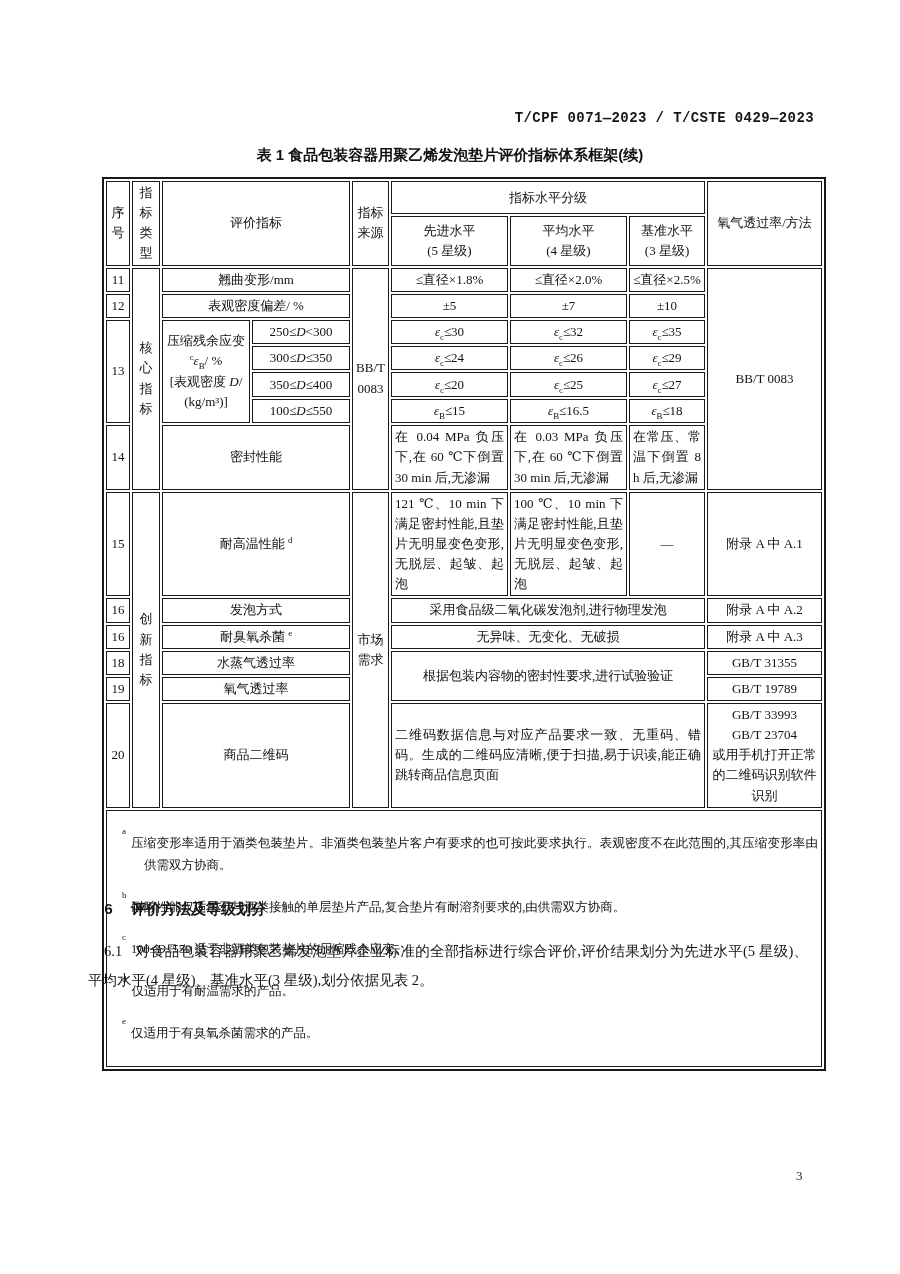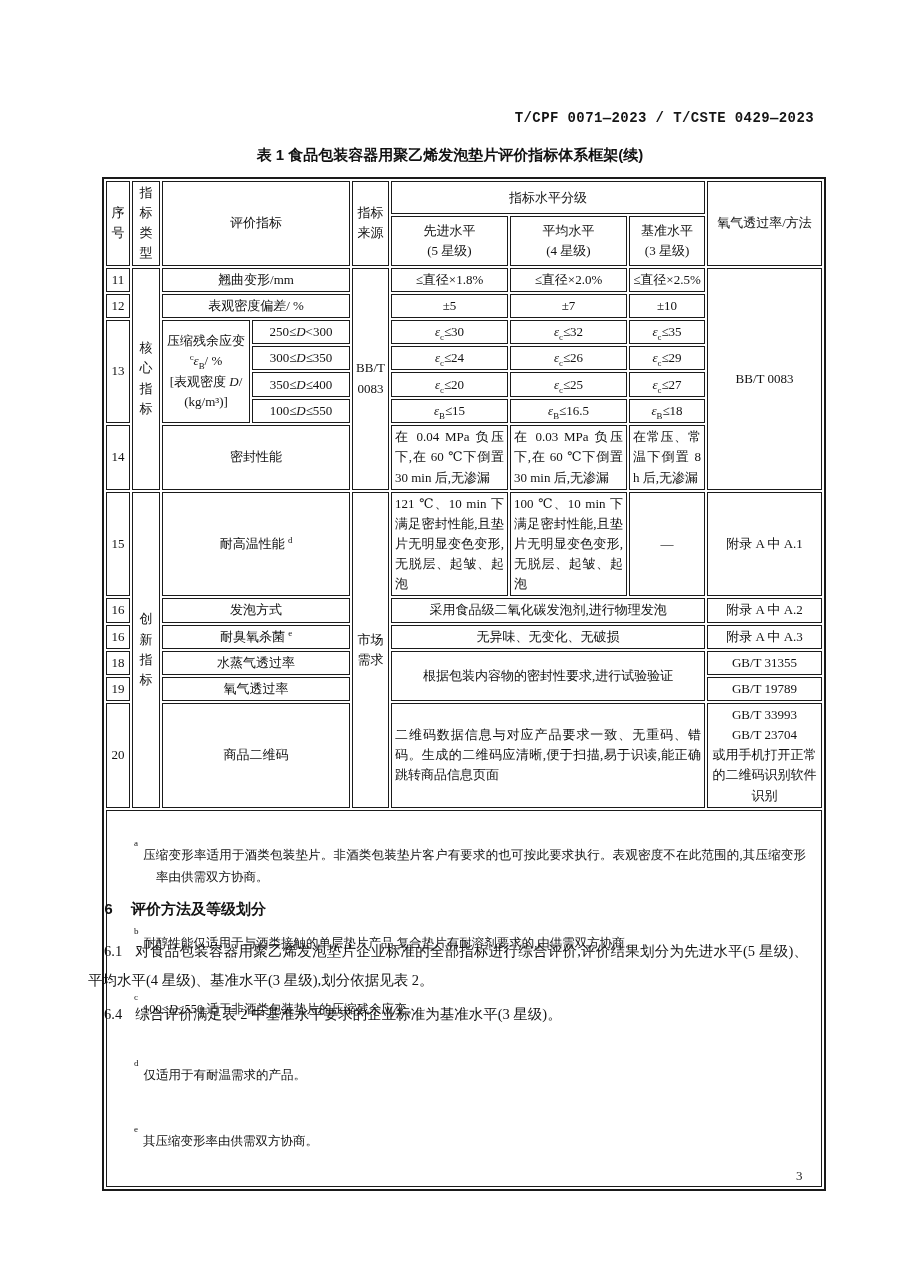--- a/index.html
+++ b/index.html
@@ -40,21 +40,21 @@
     word-break:break-word;
     color:#111;
   }
   table.std .l{text-align:left;text-align:justify;}
   sup,sub{font-size:68%;line-height:0;}
   
   td.fnote{padding:6px 8px 8px 10px;}
   .fn-item{
     text-align:justify;text-align-last:left;
     font-size:12.5px;line-height:22px;
-    padding-left:34px;text-indent:-22px;margin:12px;
+    padding-left:34px;text-indent:-22px;margin:0;
   }
   .fn-mark{
     font-size:9px;vertical-align:top;position:relative;top:-1px;
     font-family:"Liberation Serif",serif;padding-right:5px;
   }
   
   .body-text{
     position:absolute;top:896px;left:88px;width:726px;
     font-size:14.5px;line-height:29px;color:#131313;
   }
@@ -225,28 +225,27 @@
 GB/T 23704
 或用手机打开正常的二维码识别软件识别</td>
       </tr>
 
       <tr>
         <td colspan="9" class="fnote">
           <p class="fn-item"><sup class="fn-mark">a</sup><span>压缩变形率适用于酒类包装垫片。非酒类包装垫片客户有要求的也可按此要求执行。表观密度不在此范围的,其压缩变形率由供需双方协商。</span></p>
           <p class="fn-item"><sup class="fn-mark">b</sup><span>耐醇性能仅适用于与酒类接触的单层垫片产品,复合垫片有耐溶剂要求的,由供需双方协商。</span></p>
           <p class="fn-item"><sup class="fn-mark">c</sup><span>100≤<i>D</i>≤550 适于非酒类包装垫片的压缩残余应变。</span></p>
           <p class="fn-item"><sup class="fn-mark">d</sup><span>仅适用于有耐温需求的产品。</span></p>
-          <p class="fn-item"><sup class="fn-mark">e</sup><span>其压缩变形率由供需双方协商。</span></p>
+          <p class="fn-item"><sup class="fn-mark">e</sup><span>仅适用于有臭氧杀菌需求的产品。</span></p>
         </td>
       </tr>
     </tbody>
       </table>
   </div>
 
   <div class="body-text">
     <p class="sec-heading"><span class="num">6</span><span>评价方法及等级划分</span></p>
     <p class="clause"><span class="num">6.1</span><span>对食品包装容器用聚乙烯发泡垫片企业标准的全部指标进行综合评价,评价结果划分为先进水平(5 星级)、平均水平(4 星级)、基准水平(3 星级),划分依据见表 2。</span></p>
-    <p class="clause"><span class="num">6.4</span><span>综合评价满足表 2 中基准水平要求的企业标准为基准水平(3 星级)。</span></p>
   </div>
 
   <div class="page-num">3</div>
 
 </div>
 
 </body></html>

